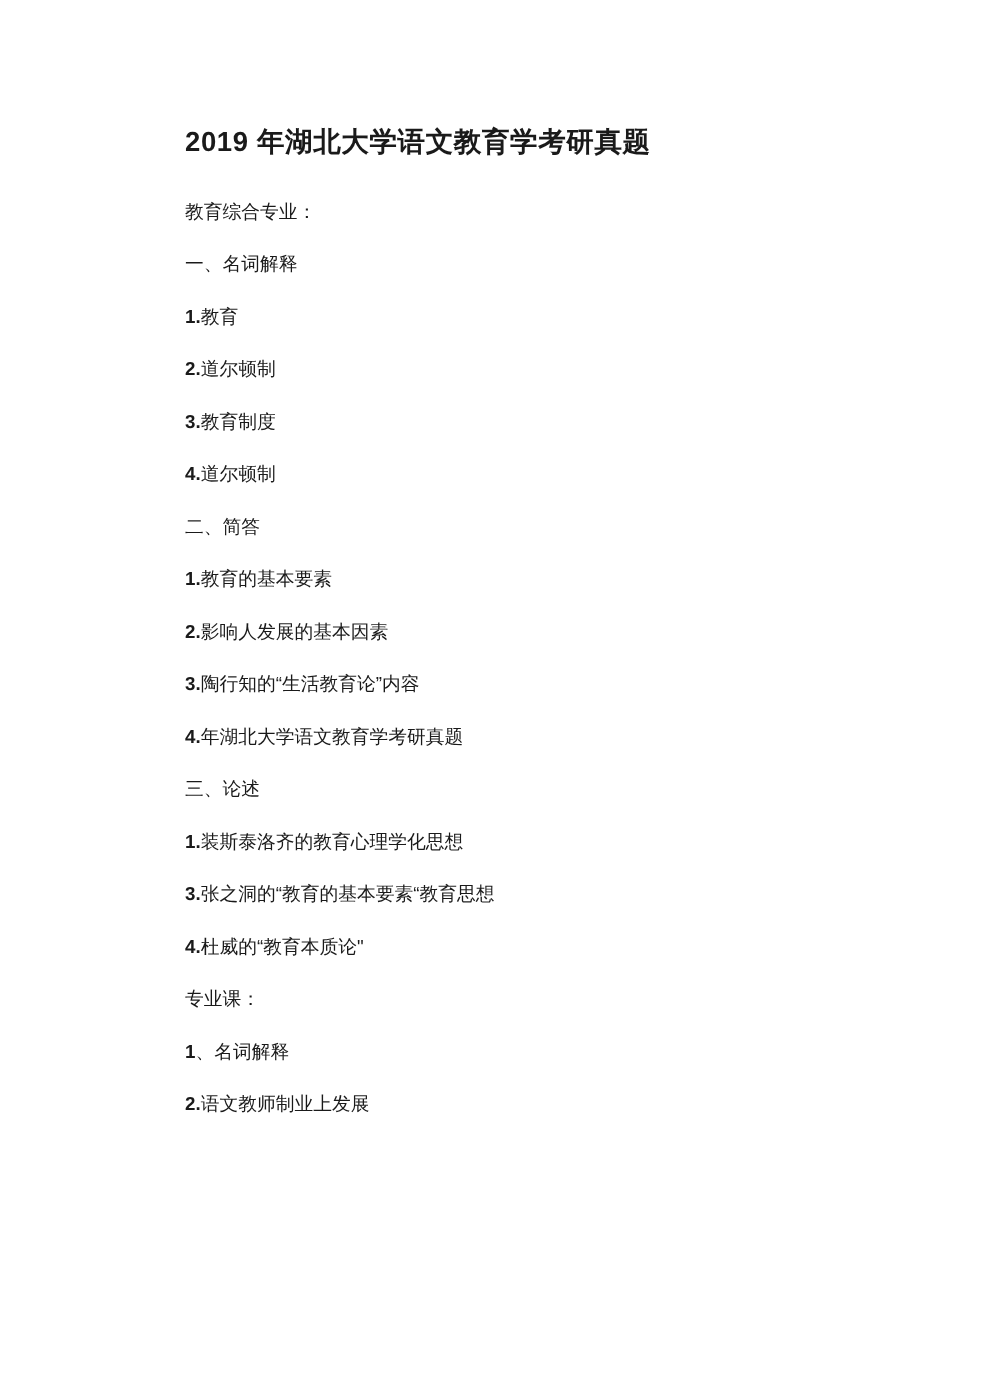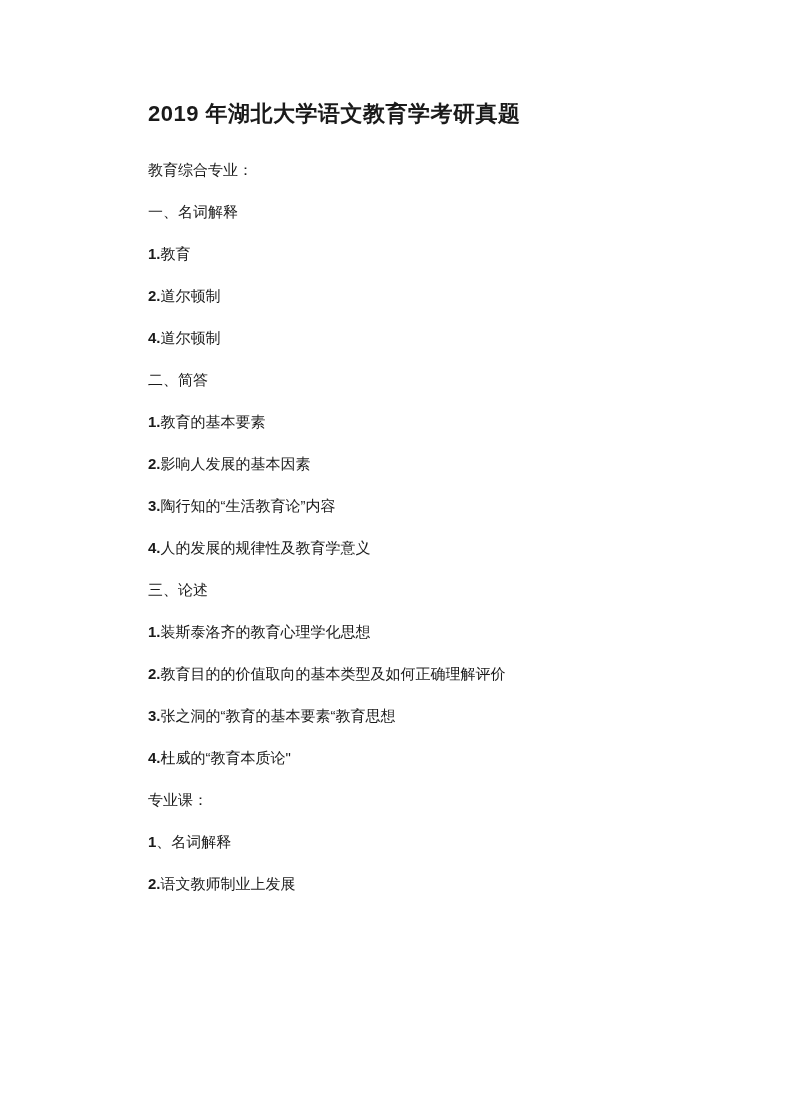--- a/index.html
+++ b/index.html
@@ -45,29 +45,29 @@
 
 <div class="page">
   <div class="content">
 
     <h1 class="doc-title">2019 年湖北大学语文教育学考研真题</h1>
 
     <p class="para"><span class="num"></span><span>教育综合专业：</span></p>
     <p class="para"><span class="num"></span><span>一、名词解释</span></p>
     <p class="para"><span class="num">1.</span><span>教育</span></p>
     <p class="para"><span class="num">2.</span><span>道尔顿制</span></p>
+    <p class="para"><span class="num">3.</span><span>教育制度</span></p>
     <p class="para"><span class="num">4.</span><span>道尔顿制</span></p>
     <p class="para"><span class="num"></span><span>二、简答</span></p>
     <p class="para"><span class="num">1.</span><span>教育的基本要素</span></p>
     <p class="para"><span class="num">2.</span><span>影响人发展的基本因素</span></p>
     <p class="para"><span class="num">3.</span><span>陶行知的“生活教育论”内容</span></p>
-    <p class="para"><span class="num">4.</span><span>人的发展的规律性及教育学意义</span></p>
+    <p class="para"><span class="num">4.</span><span>年湖北大学语文教育学考研真题</span></p>
     <p class="para"><span class="num"></span><span>三、论述</span></p>
     <p class="para"><span class="num">1.</span><span>装斯泰洛齐的教育心理学化思想</span></p>
-    <p class="para"><span class="num">2.</span><span>教育目的的价值取向的基本类型及如何正确理解评价</span></p>
     <p class="para"><span class="num">3.</span><span>张之洞的“教育的基本要素“教育思想</span></p>
     <p class="para"><span class="num">4.</span><span>杜威的“教育本质论"</span></p>
     <p class="para"><span class="num"></span><span>专业课：</span></p>
     <p class="para"><span class="num">1</span><span>、名词解释</span></p>
     <p class="para"><span class="num">2.</span><span>语文教师制业上发展</span></p>
 
   </div>
 </div>
 
 </body></html>

